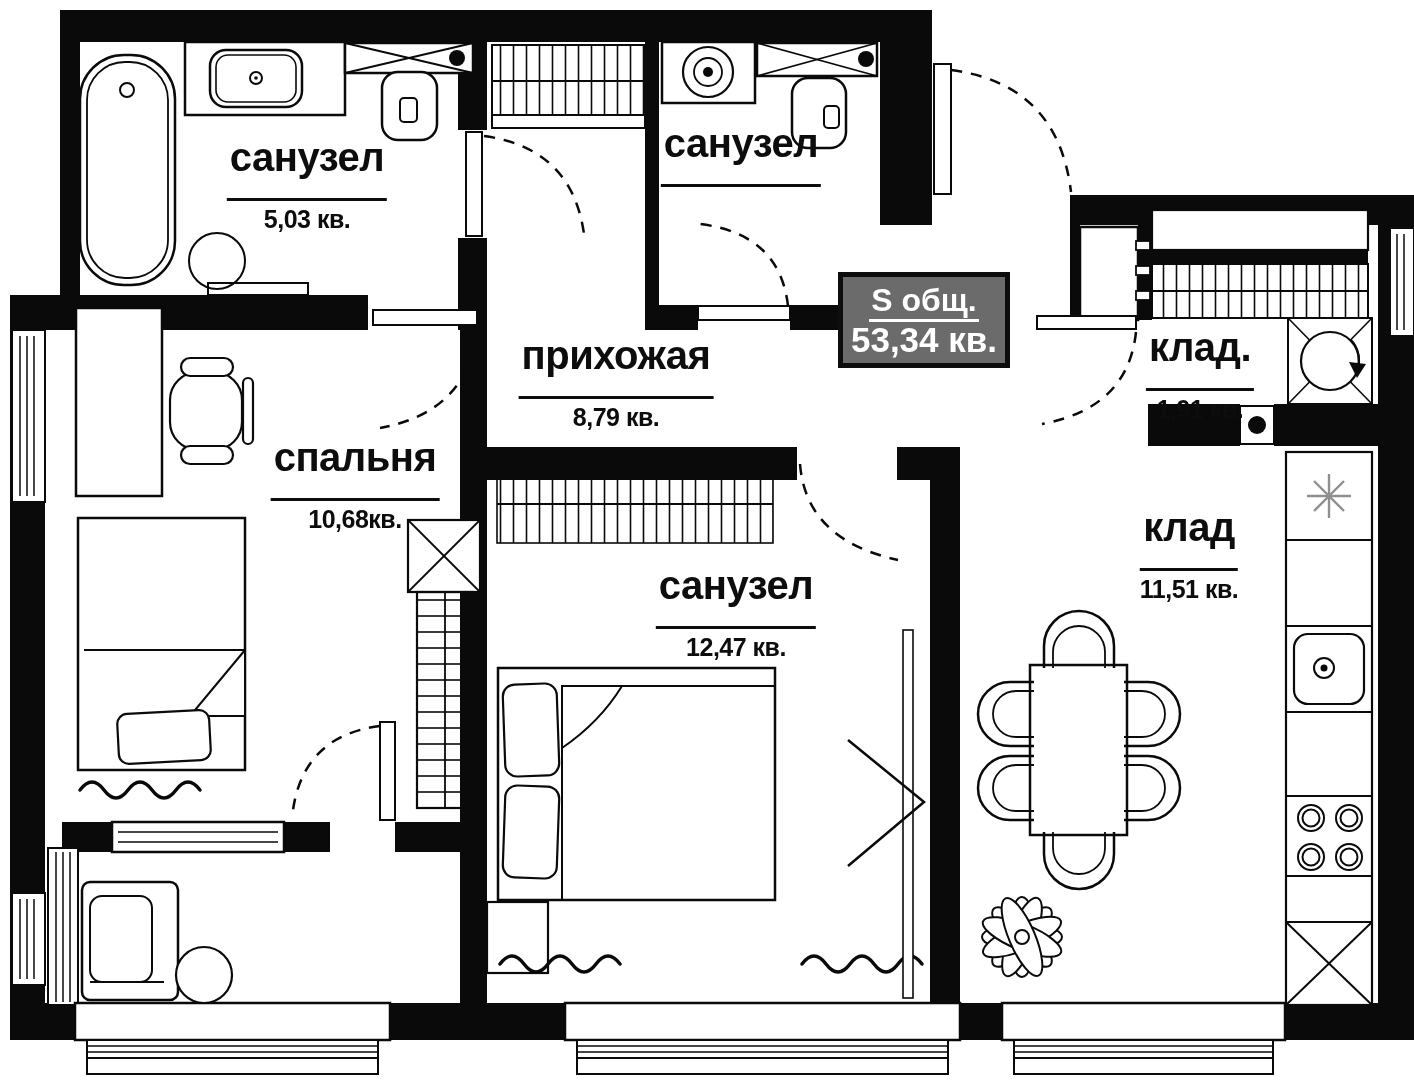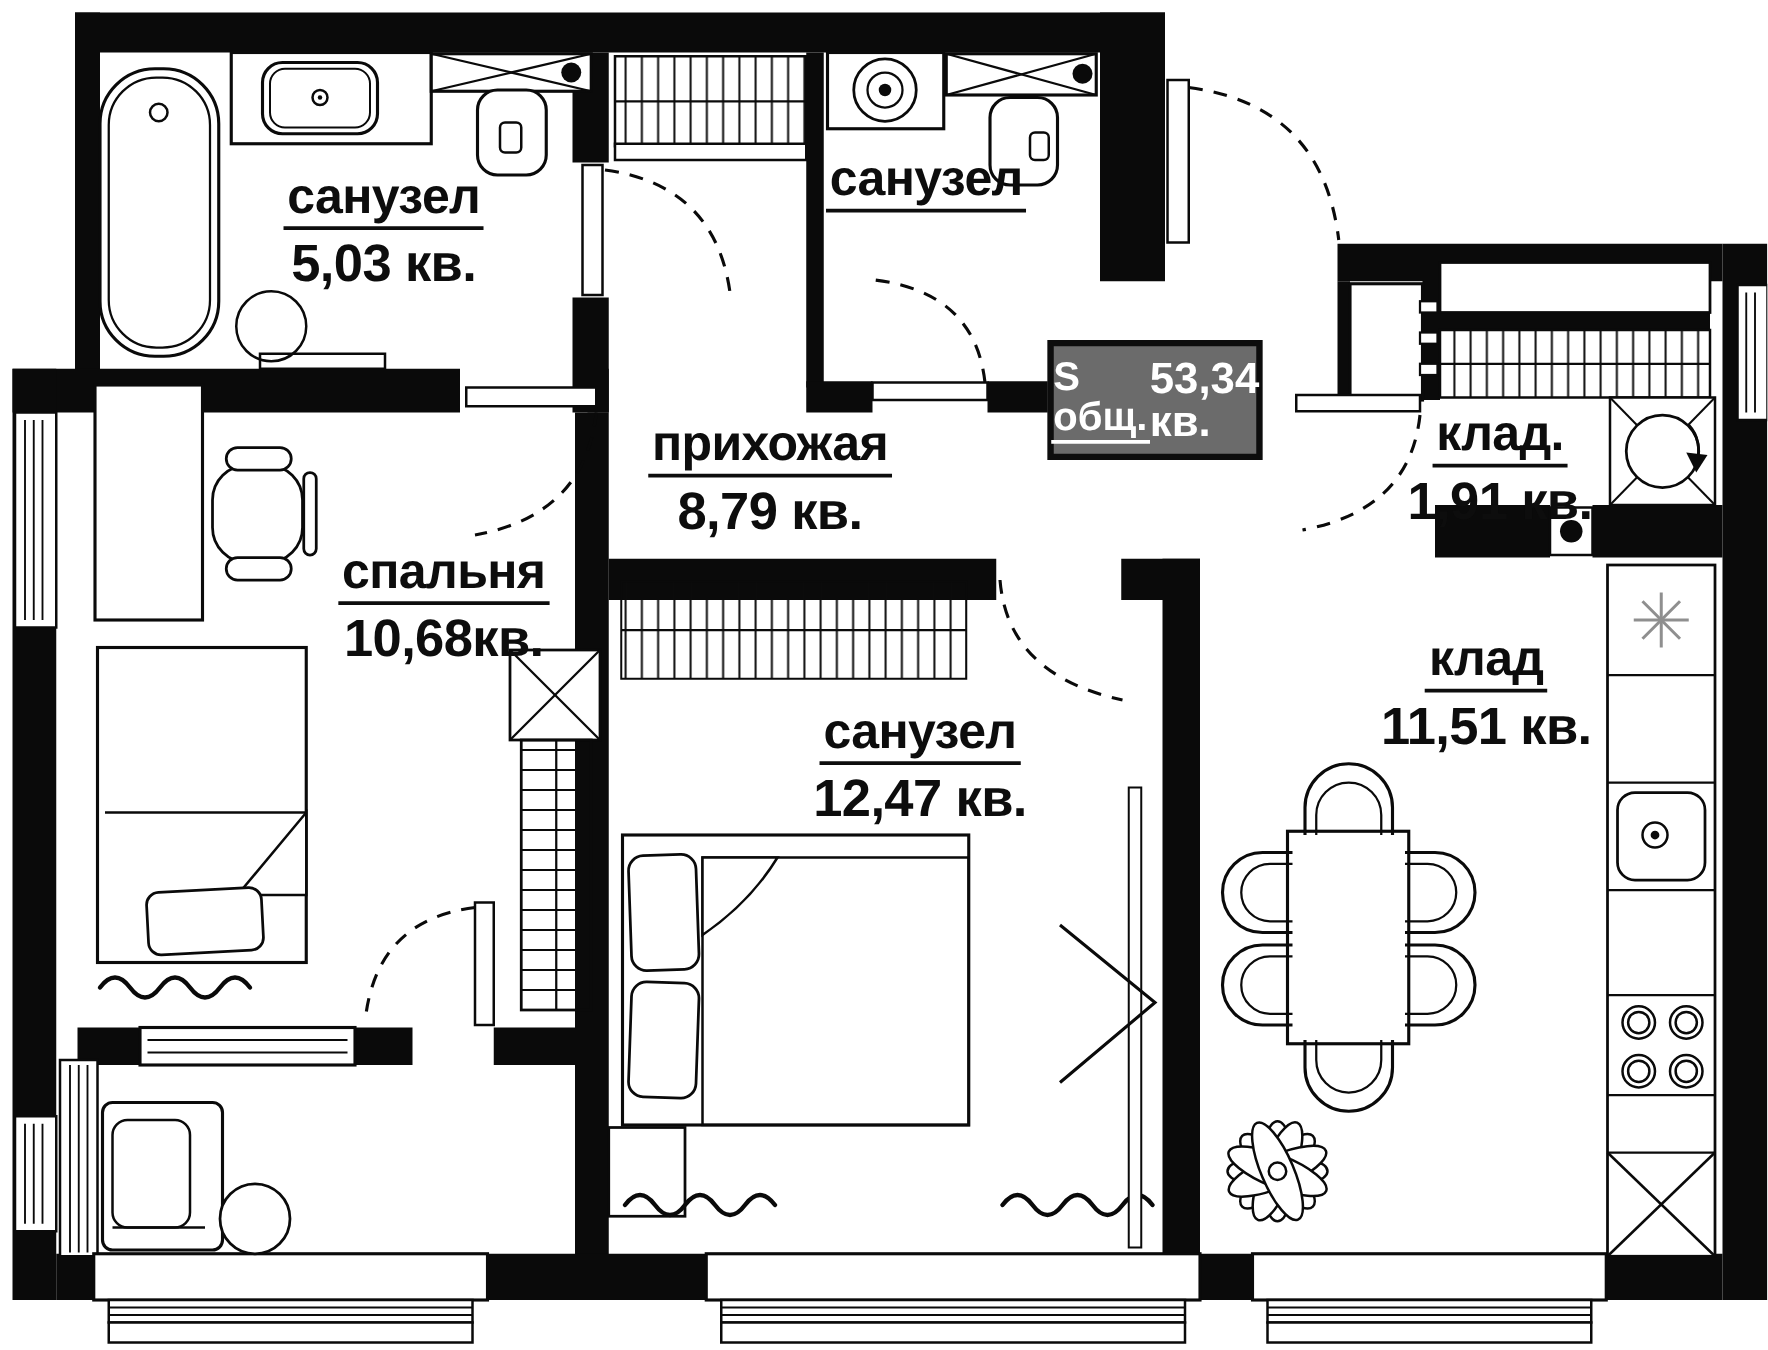--- a/index.html
+++ b/index.html
@@ -7,27 +7,27 @@
     position:relative;width:1414px;height:1080px;background:#ffffff;
     font-family:"Liberation Sans", sans-serif;overflow:hidden;
   }
   #plan svg{position:absolute;left:0;top:0;}
   .room-label{
     position:absolute;transform:translateX(-50%);text-align:center;
     color:#0d0d0d;font-weight:700;line-height:1.05;white-space:nowrap;
   }
   .room-label .name{
     display:inline-block;font-size:40px;letter-spacing:-0.5px;
-    border-bottom:3px solid #0d0d0d;padding:0 3px 3px;
-  }
-  .room-label .area{display:block;font-size:42px;letter-spacing:-0.5px;margin-top:5px;}
+    border-bottom:3px solid #0d0d0d;padding:0 3px 20px;
+  }
+  .room-label .area{display:block;font-size:25px;letter-spacing:-0.5px;margin-top:5px;}
   .total-badge{
     position:absolute;left:838px;top:272px;width:172px;height:96px;
     box-sizing:border-box;border:5px solid #0d0d0d;background:#6b6b6b;
-    display:flex;align-items:center;justify-content:center;
+    display:flex;flex-direction:column;align-items:center;justify-content:center;
     color:#ffffff;font-weight:700;line-height:1.0;
   }
   .total-badge .tname{
     display:inline-block;font-size:32px;border-bottom:3px solid #ffffff;padding:0 2px 3px;
   }
   .total-badge .tarea{display:block;font-size:35px;margin-top:0;}
 </style>
 </head>
 <body>
 

